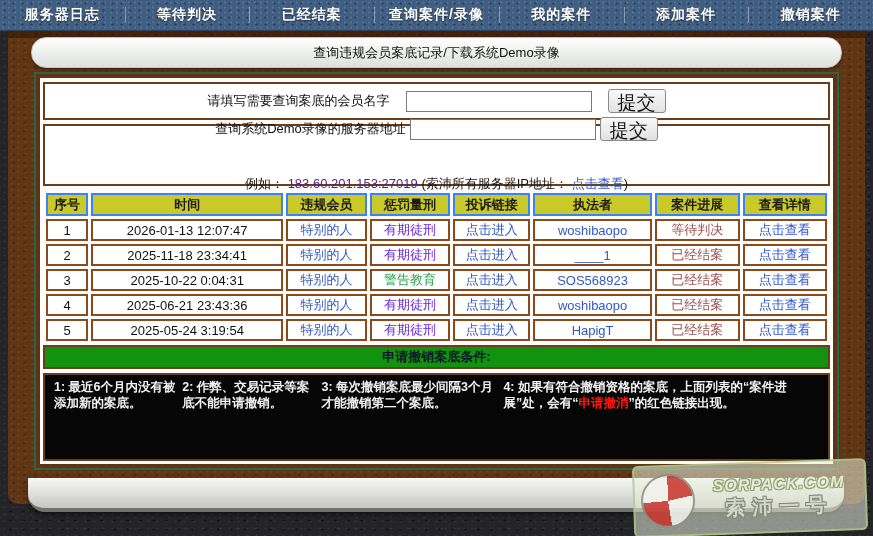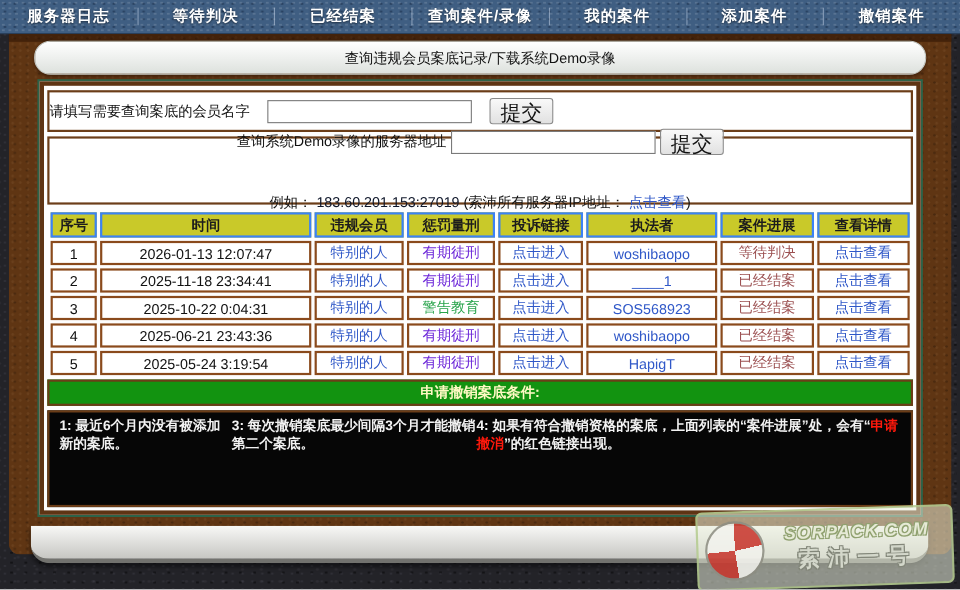--- a/index.html
+++ b/index.html
@@ -61,41 +61,41 @@
   .contentbox{
     position:absolute; left:34px; top:72px; width:805px; height:398px;
     background:#fff; border:2px solid #2d6349;
   }
   .content-inner{
     width:100%; height:100%; border:4px solid #5e3414; background:#fdfdfd;
     padding:4px 3px 3px 3px; display:flex; flex-direction:column;
   }
   .section{ border:2px solid #6b3d18; background:#fff; }
   .form-row{
-    height:38px; display:flex; align-items:center; 
+    height:38px; display:flex; align-items:center; justify-content:center;
     gap:16px; margin-bottom:4px;
   }
   .form-label{ font-size:13px; color:#101010; }
   .text-input{
     width:186px; height:21px; border:1px solid #7a7a7a; background:#fff;
     font-size:12px; padding:0 3px; font-family:inherit;
   }
   .submit-btn{
     height:24px; padding:0 9px; font-size:19px; color:#111; cursor:pointer;
     background:linear-gradient(#f9f9f9,#e1e1e1);
     border:1px solid #8a8a8a; border-radius:3px; font-family:inherit;
   }
   .form2{
     height:62px; display:flex; flex-direction:column; justify-content:center;
     margin-bottom:4px;
     gap:27px;
   }
   .form2 .inner-row{ display:flex; align-items:center; justify-content:center; gap:4px; }
   .example-line{ text-align:center; font-size:13px; color:#141414; margin-top:7px; }
-  .ip-red{ color:#0f172a; }
+  .ip-red{ color:#4c1d95; }
   .link{ color:#3058c8; cursor:pointer; text-decoration:none; }
   
   table{
     width:100%; border-collapse:separate; border-spacing:3px;
     table-layout:fixed; margin-bottom:1px;
   }
   th{
     background:#c9c929; border:2px solid #3b82f6; color:#1c1c1c;
     font-size:13px; font-weight:bold; height:23px;
   }
@@ -103,21 +103,21 @@
     background:#fff; border:2px solid #8a4a1c; font-size:13px; color:#111;
     height:21px; text-align:center; overflow:hidden; white-space:nowrap;
   }
   td.link{ color:#3058c8; cursor:pointer; }
   td.penalty-orange{ color:#6d28d9; }
   td.penalty-green{ color:#27a34a; }
   td.status{ color:#9b4f50; }
   
   .green-bar{
     height:24px; background:#129310; border:2px solid #6b3d18;
-    color:#fef9c3; font-weight:bold; font-size:13px; text-align:center;
+    color:#0f172a; font-weight:bold; font-size:13px; text-align:center;
     line-height:20px; margin-bottom:4px;
   }
   .rules-box{
     flex:1; background:#060606; border:2px solid #6b3d18; color:#f2f2f2;
     font-size:12.5px; font-weight:bold; padding:5px 9px;
     display:flex; flex-direction:row; justify-content:space-around;
   }
   .rule-line{ line-height:1.25; }
   .red{ color:#ff190c; }
   
@@ -268,20 +268,21 @@
               <td class="status">已经结案</td>
               <td class="link">点击查看</td>
             </tr>
           </tbody>
       </table>
 
       <div class="green-bar">申请撤销案底条件:</div>
 
       <div class="rules-box">
           <div class="rule-line"><span>1: 最近6个月内没有被添加新的案底。</span></div>
+          <div class="rule-line"><span>2: 作弊、交易记录等案底不能申请撤销。</span></div>
           <div class="rule-line"><span>3: 每次撤销案底最少间隔3个月才能撤销第二个案底。</span></div>
           <div class="rule-line"><span>4: 如果有符合撤销资格的案底，上面列表的“案件进展”处，会有“</span><span class="red">申请撤消</span><span>”的红色链接出现。</span></div>
         </div>
 
     </div>
   </div>
 
   <div class="footerbar"></div>
 
   <div class="watermark">

